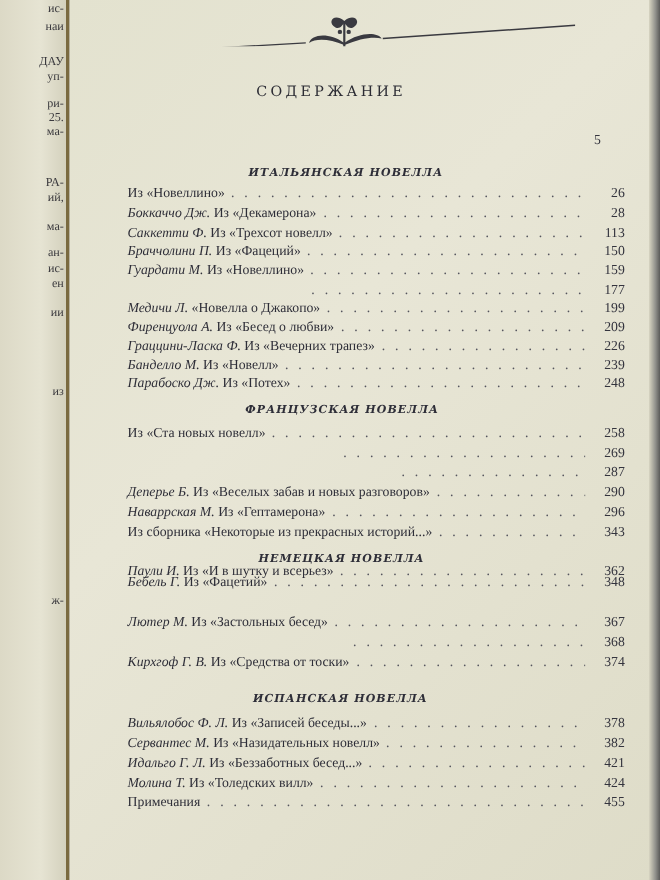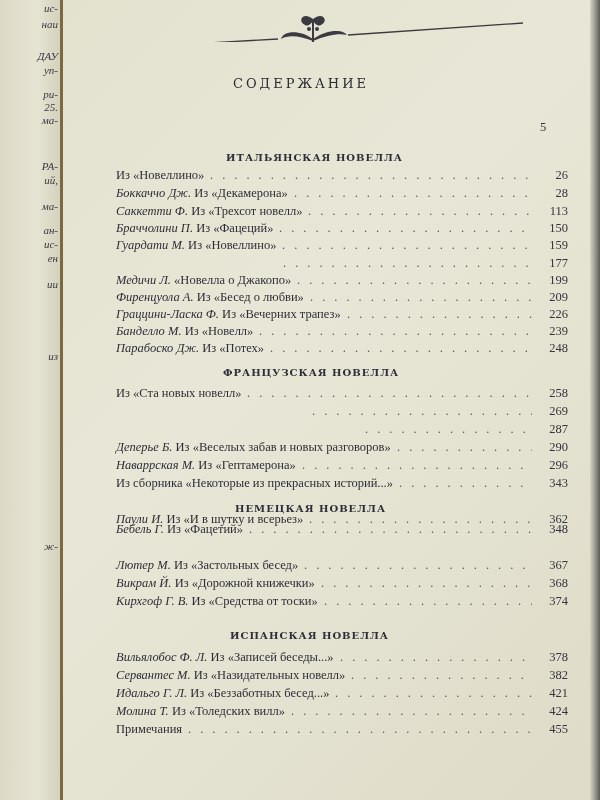--- a/index.html
+++ b/index.html
@@ -9,21 +9,20 @@
     font-family: "DejaVu Serif", "Liberation Serif", serif;
   }
   .left-page {
     position: absolute; left: 0; top: 0; width: 62px; height: 800px;
     background: linear-gradient(to right, #dcd9c6 0%, #e6e4d3 60%, #d2cfbb 100%);
     overflow: hidden;
   }
   .left-page .frag {
     position: absolute; right: 4px; font-size: 11px; color: #3b3a3e;
     font-family: "Liberation Serif", serif;
-    font-style: italic;
   }
   .gutter {
     position: absolute; left: 60px; top: 0; width: 3px; height: 800px;
     background: #7a6a40;
   }
   .right-page {
     position: absolute; left: 63px; top: 0; width: 537px; height: 800px;
     background: linear-gradient(135deg, #e3e2cf 0%, #e8e6d6 40%, #dedcc8 100%);
   }
   .right-edge {
@@ -42,21 +41,21 @@
     position: absolute; left: 53px; top: 110px; width: 360px;
     font-size: 12.5px; color: #2e2e38; line-height: 16px;
   }
   .intro .author { font-style: italic; }
   .page-num {
     position: absolute; font-size: 12.5px; color: #34343e;
     font-family: "Liberation Serif", serif;
   }
   .section-head {
     position: absolute; font-size: 10px; font-weight: bold; letter-spacing: 1px;
-    color: #2e2e38; text-transform: uppercase;
+    color: #2e2e38; text-transform: uppercase; font-style: italic;
   }
   .entry {
     position: absolute; left: 53px; width: 440px; height: 18px;
     font-size: 12.5px; color: #2e2e38; white-space: nowrap;
     font-family: "Liberation Serif", serif;
   }
   .entry .author { font-style: italic; }
   .entry .text { position: relative; background: transparent; }
   .entry .num {
     position: absolute; left: 422px; top: 0; text-align: right; width: 30px;
@@ -123,21 +122,21 @@
   <div class="entry" style="top:422px"><span class="num">287</span><span style="position: absolute; top: 0px; left: 249px; width: 167px; overflow: hidden; color: rgb(85, 85, 94); letter-spacing: 9px;">................................</span></div>
   <div class="entry" style="top:440px"><span class="text"><span class="author">Деперье Б.</span><span> Из «Веселых забав и новых разговоров»</span></span><span class="num">290</span><span style="position: absolute; top: 0px; left: 281px; width: 135px; overflow: hidden; color: rgb(85, 85, 94); letter-spacing: 9px;">................................</span></div>
   <div class="entry" style="top:458px"><span class="text"><span class="author">Наваррская М.</span><span> Из «Гептамерона»</span></span><span class="num">296</span><span style="position: absolute; top: 0px; left: 186px; width: 230px; overflow: hidden; color: rgb(85, 85, 94); letter-spacing: 9px;">................................</span></div>
   <div class="entry" style="top:476px"><span class="text"><span class="author"></span><span>Из сборника «Некоторые из прекрасных историй...»</span></span><span class="num">343</span><span style="position: absolute; top: 0px; left: 283px; width: 133px; overflow: hidden; color: rgb(85, 85, 94); letter-spacing: 9px;">................................</span></div>
 
   <div class="section-head" style="left:172px;top:503px">немецкая новелла</div>
 
   <div class="entry" style="top:522px"><span class="text"><span class="author">Бебель Г.</span><span> Из «Фацетий»</span></span><span class="num">348</span><span style="position: absolute; top: 0px; left: 133px; width: 283px; overflow: hidden; color: rgb(85, 85, 94); letter-spacing: 9px;">................................</span></div>
   <div class="entry" style="top:512px"><span class="text"><span class="author">Паули И.</span><span> Из «И в шутку и всерьез»</span></span><span class="num">362</span><span style="position: absolute; top: 0px; left: 193px; width: 223px; overflow: hidden; color: rgb(85, 85, 94); letter-spacing: 9px;">................................</span></div>
   <div class="entry" style="top:558px"><span class="text"><span class="author">Лютер М.</span><span> Из «Застольных бесед»</span></span><span class="num">367</span><span style="position: absolute; top: 0px; left: 188px; width: 228px; overflow: hidden; color: rgb(85, 85, 94); letter-spacing: 9px;">................................</span></div>
-  <div class="entry" style="top:576px"><span class="text"><span class="author">Викрам Й.</span><span> Из «Дорожной книжечки»</span></span><span class="num">368</span><span style="position: absolute; top: 0px; left: 205px; width: 211px; overflow: hidden; color: rgb(85, 85, 94); letter-spacing: 9px;">................................</span></div>
+  <div class="entry" style="top:576px"><span class="num">368</span><span style="position: absolute; top: 0px; left: 205px; width: 211px; overflow: hidden; color: rgb(85, 85, 94); letter-spacing: 9px;">................................</span></div>
   <div class="entry" style="top:594px"><span class="text"><span class="author">Кирхгоф Г. В.</span><span> Из «Средства от тоски»</span></span><span class="num">374</span><span style="position: absolute; top: 0px; left: 208px; width: 208px; overflow: hidden; color: rgb(85, 85, 94); letter-spacing: 9px;">................................</span></div>
 
   <div class="section-head" style="left:167px;top:630px">испанская новелла</div>
 
   <div class="entry" style="top:650px"><span class="text"><span class="author">Вильялобос Ф. Л.</span><span> Из «Записей беседы...»</span></span><span class="num">378</span><span style="position: absolute; top: 0px; left: 224px; width: 192px; overflow: hidden; color: rgb(85, 85, 94); letter-spacing: 9px;">................................</span></div>
   <div class="entry" style="top:668px"><span class="text"><span class="author">Сервантес М.</span><span> Из «Назидательных новелл»</span></span><span class="num">382</span><span style="position: absolute; top: 0px; left: 235px; width: 181px; overflow: hidden; color: rgb(85, 85, 94); letter-spacing: 9px;">................................</span></div>
   <div class="entry" style="top:686px"><span class="text"><span class="author">Идальго Г. Л.</span><span> Из «Беззаботных бесед...»</span></span><span class="num">421</span><span style="position: absolute; top: 0px; left: 219px; width: 197px; overflow: hidden; color: rgb(85, 85, 94); letter-spacing: 9px;">................................</span></div>
   <div class="entry" style="top:704px"><span class="text"><span class="author">Молина Т.</span><span> Из «Толедских вилл»</span></span><span class="num">424</span><span style="position: absolute; top: 0px; left: 175px; width: 241px; overflow: hidden; color: rgb(85, 85, 94); letter-spacing: 9px;">................................</span></div>
   <div class="entry" style="top:722px"><span class="text"><span class="author"></span><span>Примечания</span></span><span class="num">455</span><span style="position: absolute; top: 0px; left: 72px; width: 344px; overflow: hidden; color: rgb(85, 85, 94); letter-spacing: 9px;">................................</span></div>
 

